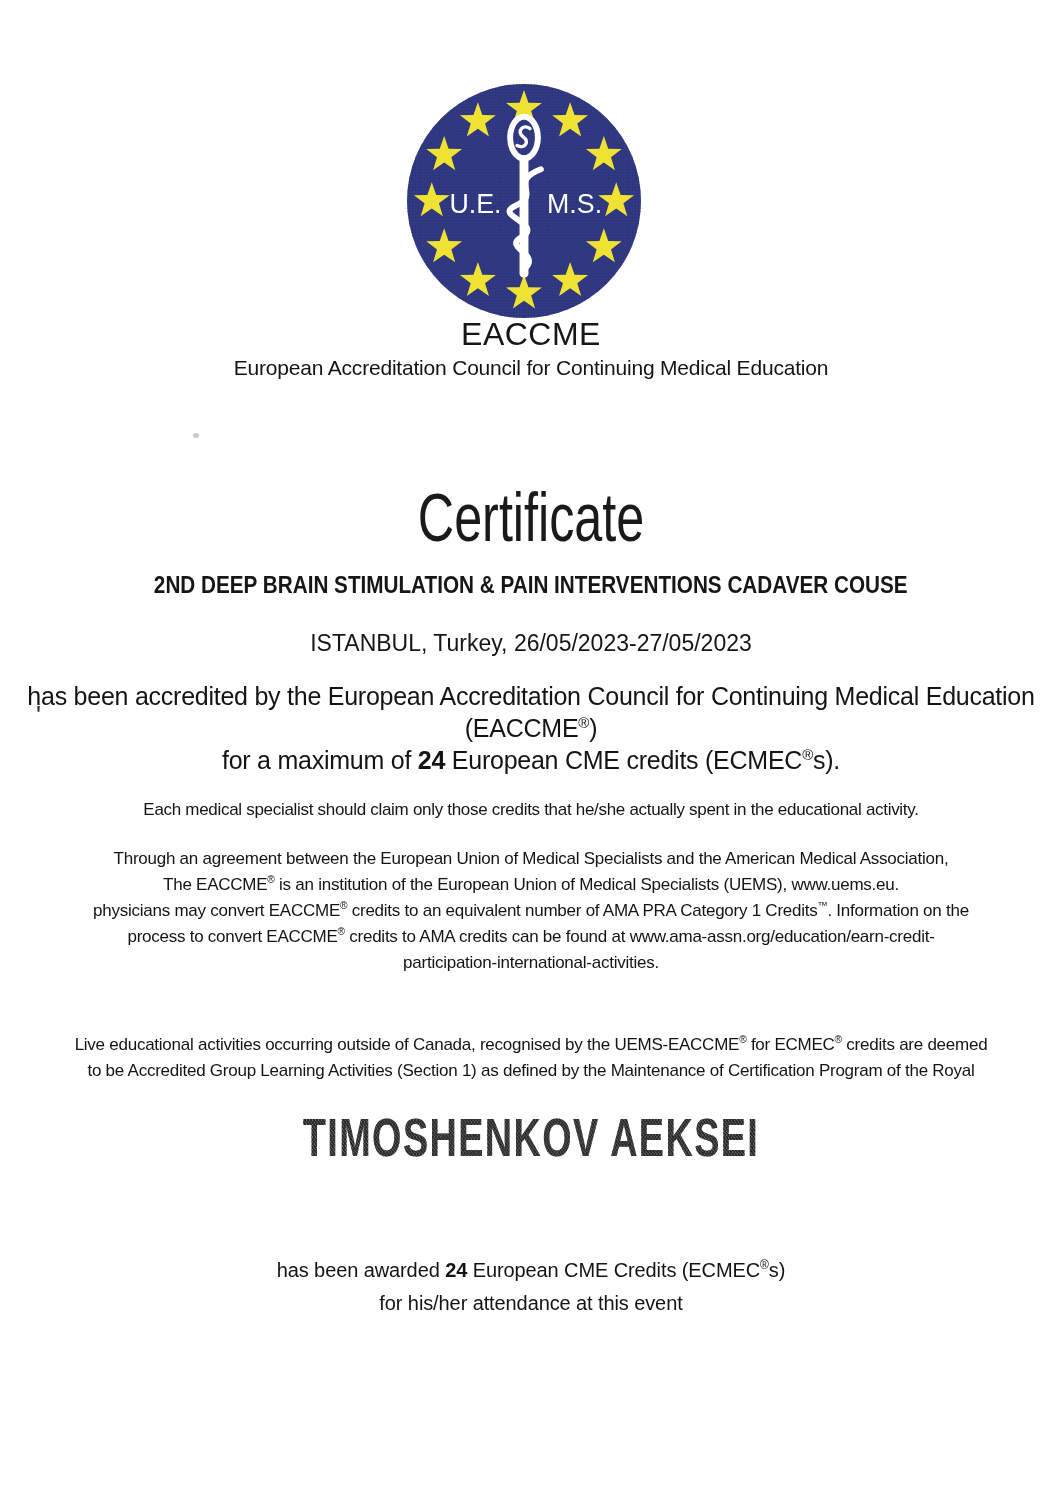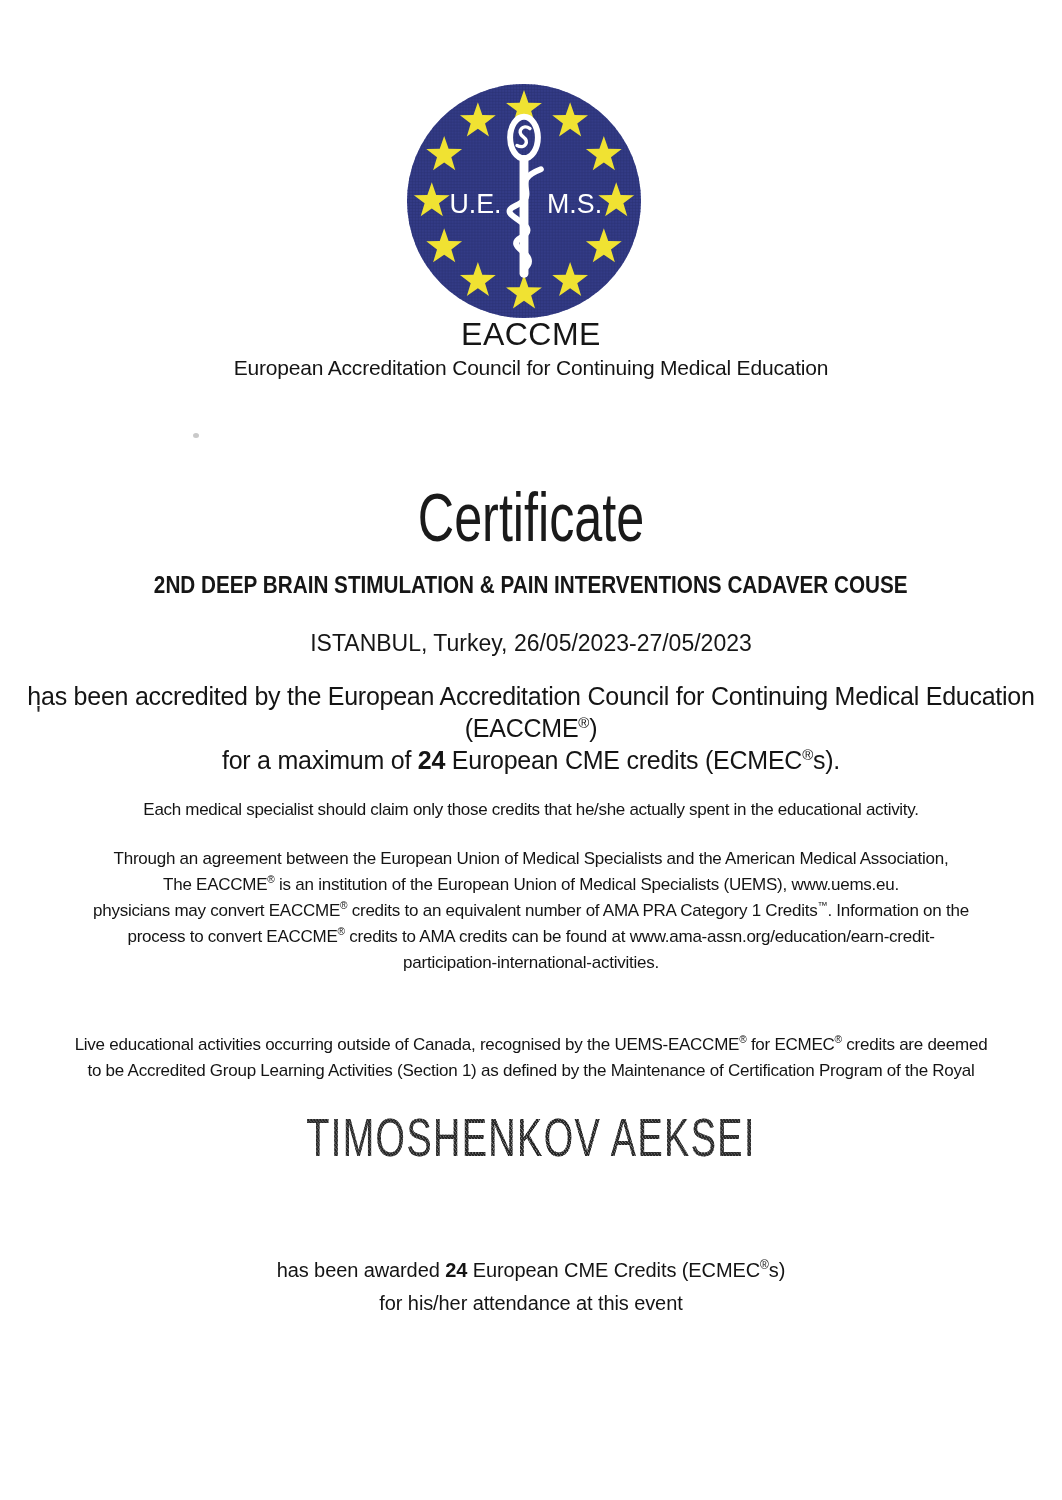--- a/index.html
+++ b/index.html
@@ -25,21 +25,21 @@
   .course-title{top:572px;font-size:23px;font-weight:700;color:#161616;}
   .course-title .scale{display:inline-block;transform:scaleX(0.9);transform-origin:center;}
   .event-date{top:630px;font-size:23px;color:#161616;}
   
   .accreditation{top:680px;font-size:25px;line-height:32px;letter-spacing:-0.25px;color:#141414;}
   
   .claim-note{top:800px;font-size:17px;letter-spacing:-0.3px;color:#141414;}
   .uems-para{top:846px;font-size:17px;line-height:26px;letter-spacing:-0.25px;color:#141414;}
   .canada-para{top:1032px;font-size:17px;line-height:26px;letter-spacing:-0.25px;color:#141414;}
   
-  .recipient{top:1106px;font-size:54px;font-weight:400;letter-spacing:2px;}
+  .recipient{top:1106px;font-size:54px;font-weight:700;letter-spacing:2px;}
   .recipient .scale{display:inline-block;transform:scaleX(0.7);transform-origin:center;color:#3a3a3a;}
   @supports ((-webkit-background-clip: text) or (background-clip: text)){
     .recipient .scale{
       background-image:
         repeating-linear-gradient(45deg, #1f1f1f 0 1px, rgba(70,70,70,0.55) 1px 2px, #2e2e2e 2px 3px),
         repeating-linear-gradient(-45deg, #222 0 1px, rgba(120,120,120,0.5) 1px 3px);
       -webkit-background-clip:text;background-clip:text;color:transparent;
     }
   }
   

